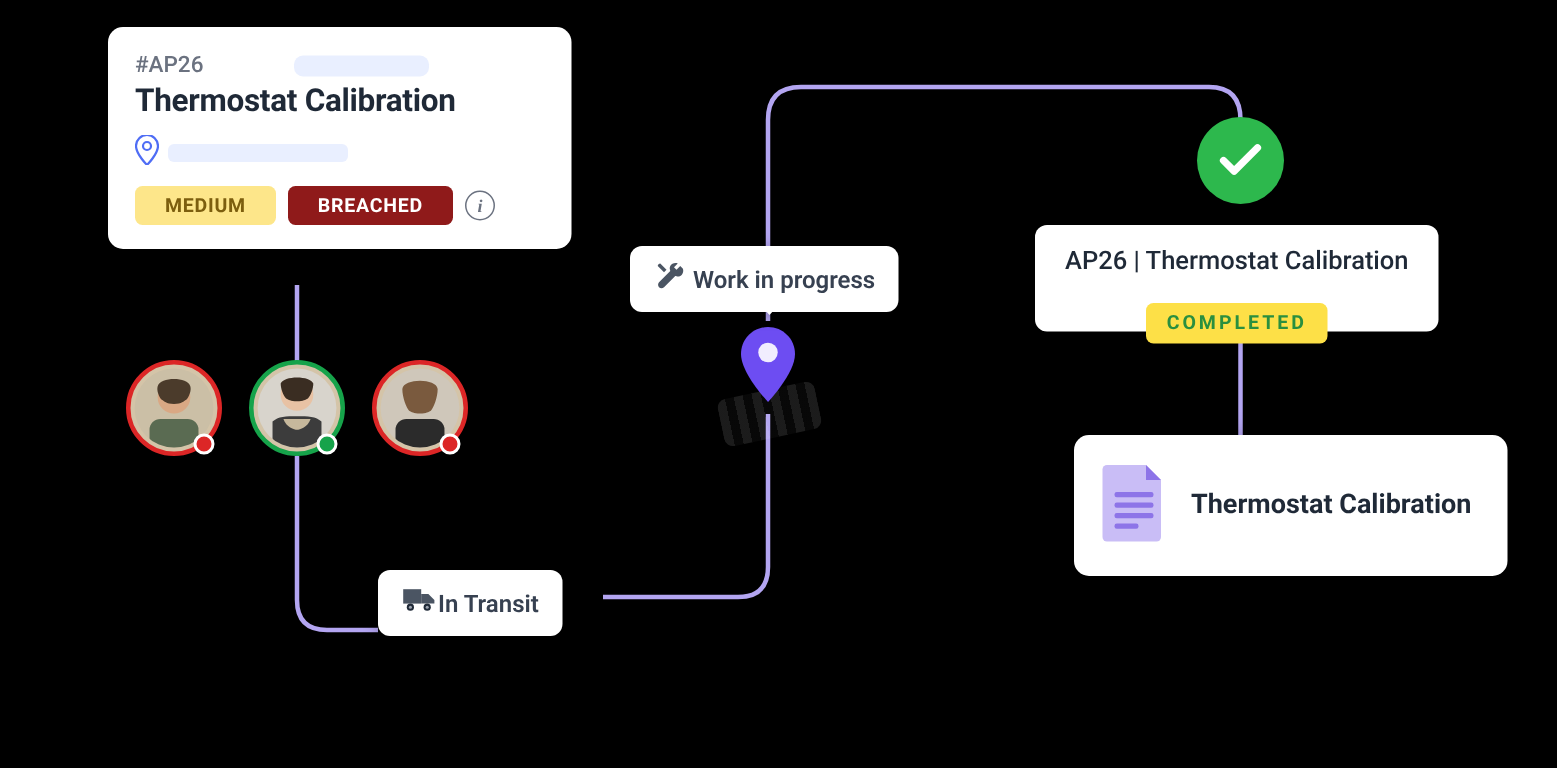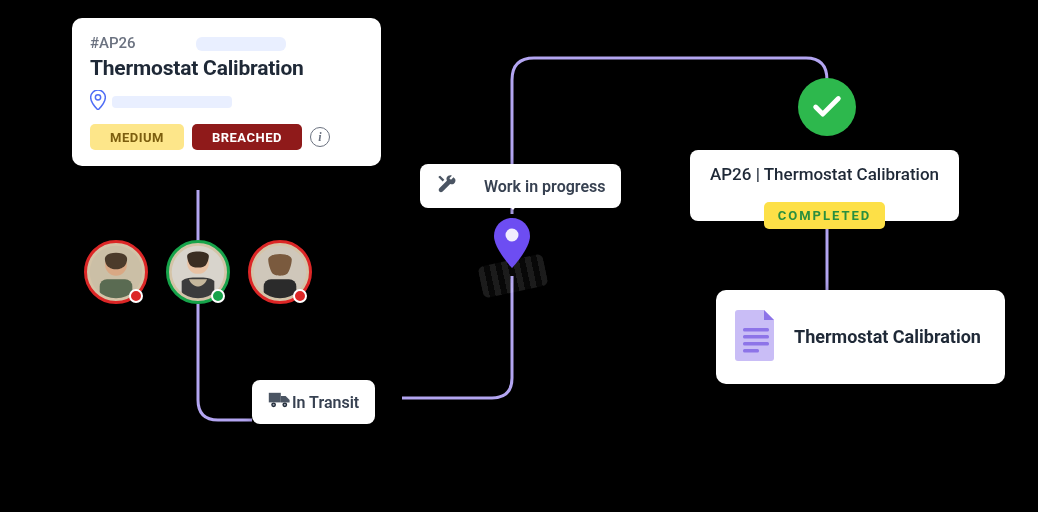--- a/index.html
+++ b/index.html
@@ -169,21 +169,21 @@
     .wip-chip {
       position: absolute;
       top: 164px;
       left: 420px;
       background: #fff;
       border-radius: 8px;
       box-shadow: 0 2px 10px rgba(0,0,0,.3);
       padding: 10px 16px;
       display: flex;
       align-items: center;
-      gap: 28px;
+      gap: 6px;
     }
     .wip-chip .label {
       color: #374151;
       font-size: 16px;
       font-weight: 600;
     }
     .wip-pointer {
       position: absolute;
       top: 200px;
       left: 504px;

